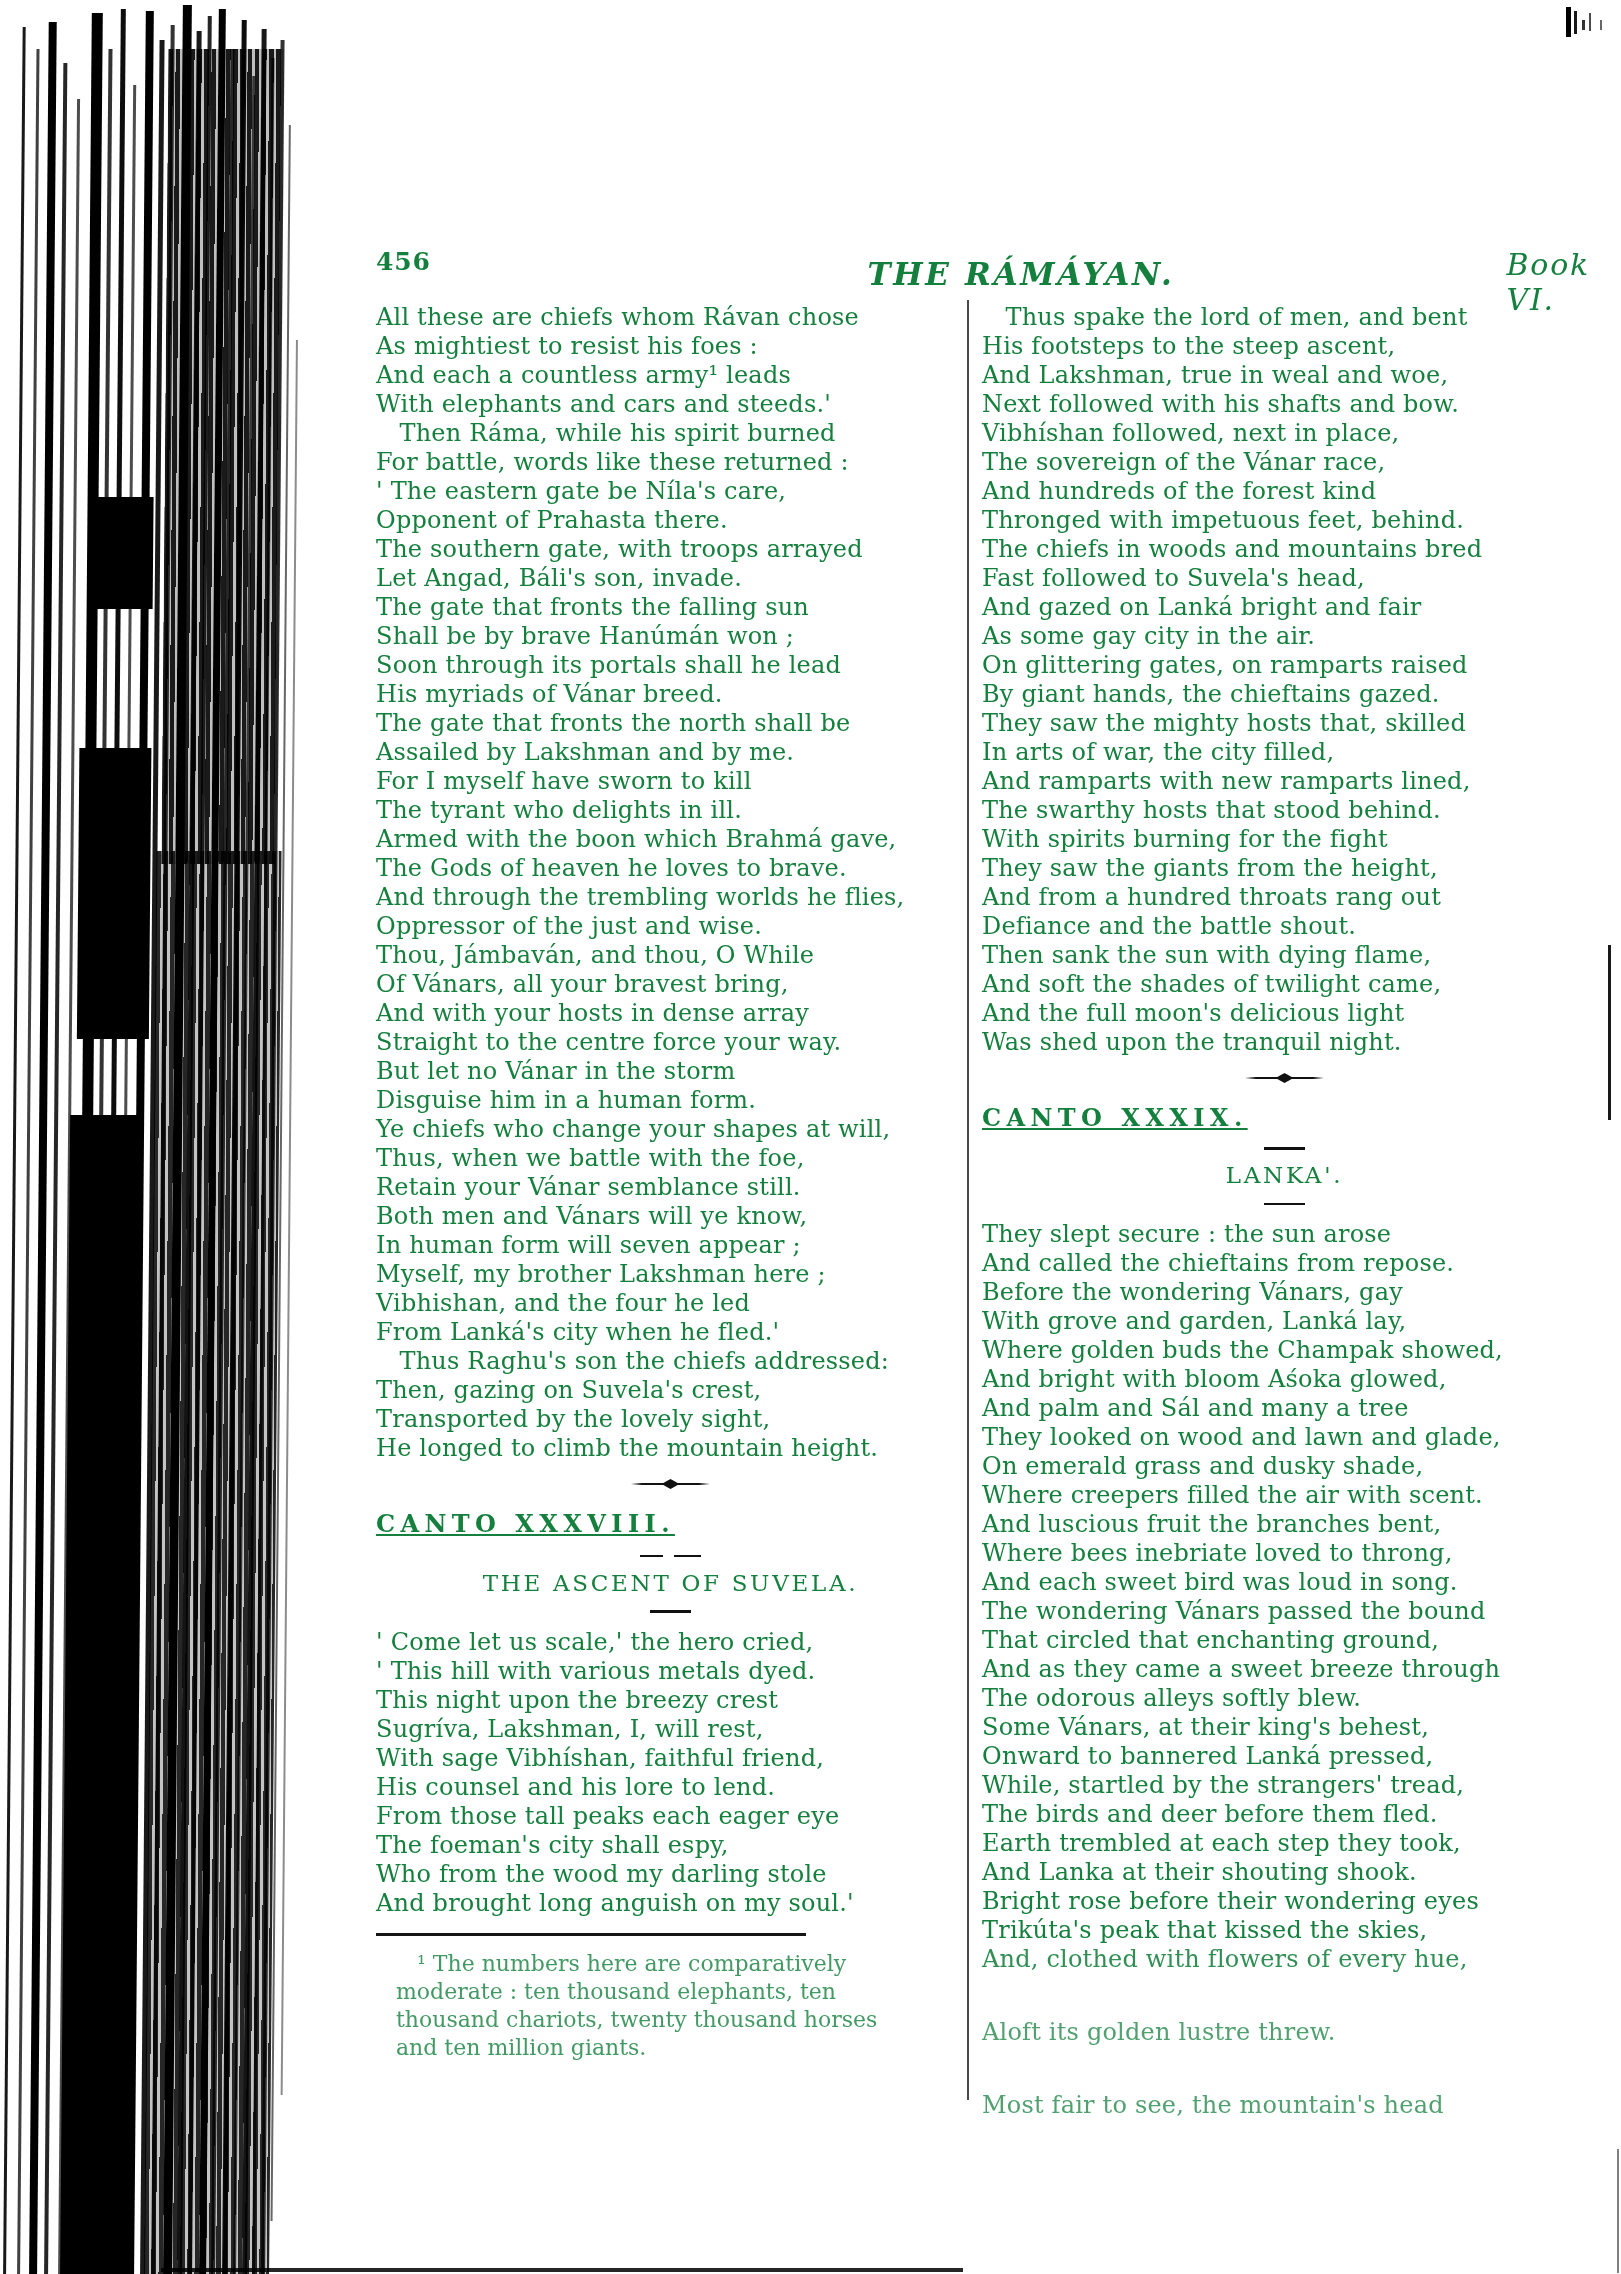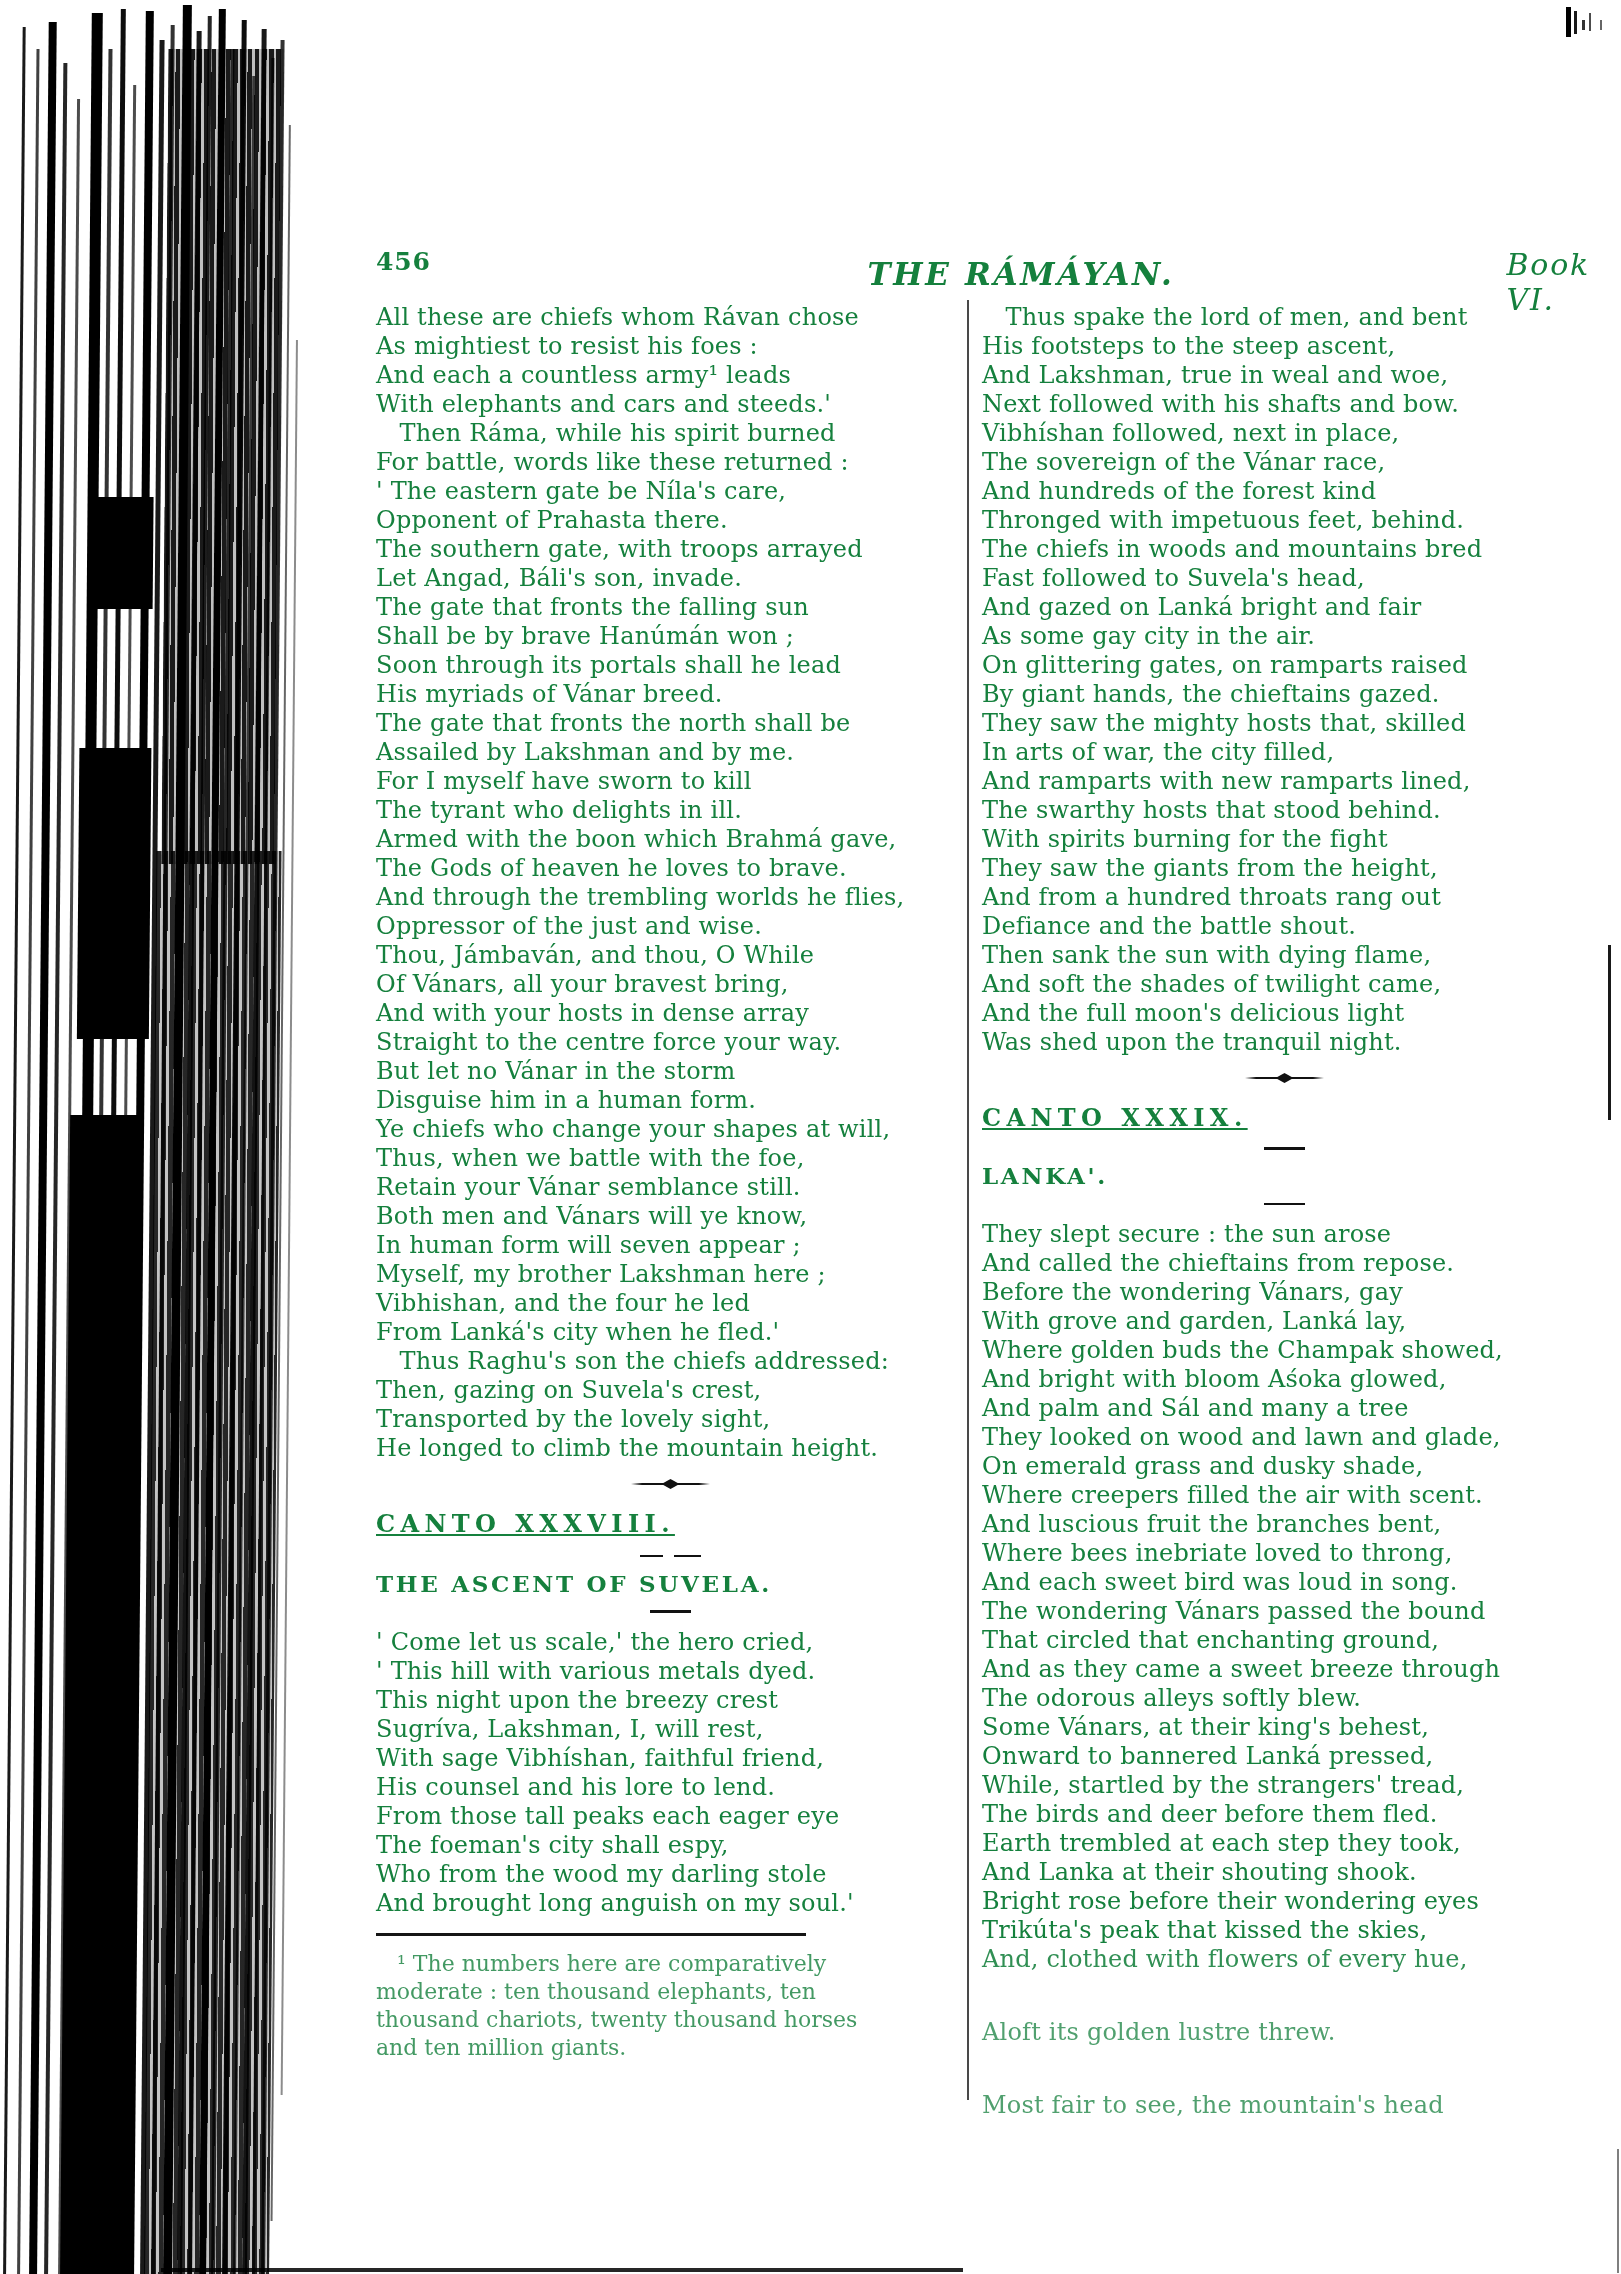--- a/index.html
+++ b/index.html
@@ -31,27 +31,27 @@
 
   .ornament{position:relative;width:79px;height:2.7px;margin:19.7px auto 0 auto;
     background:linear-gradient(90deg,rgba(0,0,0,0),#111 14%,#111 86%,rgba(0,0,0,0));}
   .ornament::after{content:"";position:absolute;left:50%;top:50%;width:18px;height:9.9px;
     transform:translate(-50%,-50%);background:#111;clip-path:polygon(50% 0,100% 50%,50% 100%,0 50%);}
 
   .canto-heading{margin:23px 0 0 0;font-size:24px;font-weight:600;
     letter-spacing:5.4px;line-height:32px;text-decoration:underline;}
   .rule-double{width:61px;height:2.7px;margin:14.3px auto 0 auto;
     background:linear-gradient(90deg,#111 0 23px,rgba(0,0,0,0) 23px 34px,#111 34px 61px);}
-  .canto-title{margin:11.6px 0 0 0;font-size:23px;font-weight:700;letter-spacing:2.7px;line-height:29px;}
+  .canto-title{margin:11.6px 0 0 0;text-align:center;font-size:23px;font-weight:400;letter-spacing:2.7px;line-height:29px;}
   .rule-short{width:41px;height:2.7px;margin:12.5px auto 0 auto;background:#111;}
   .verse-2{margin-top:15px;}
 
   .footnote-rule{width:430px;height:2.7px;margin-top:15px;background:#151515;}
   .footnote{margin-top:14.3px;font-size:22px;line-height:28px;}
-  .fn-line{white-space:pre;opacity:.8;filter:blur(0.4px);}
+  .fn-line{white-space:pre;opacity:.8;filter:blur(0.4px);margin-left:20px;}
 
   
   .col-right .verse-2 .line:nth-last-child(-n+2){opacity:.74;filter:blur(0.4px);margin-top:44px;}
   .col-right .verse-2 .line:nth-last-child(3){opacity:.88;filter:blur(0.2px);}
 </style>
 </head>
 <body>
 
 <div class="page">
 

